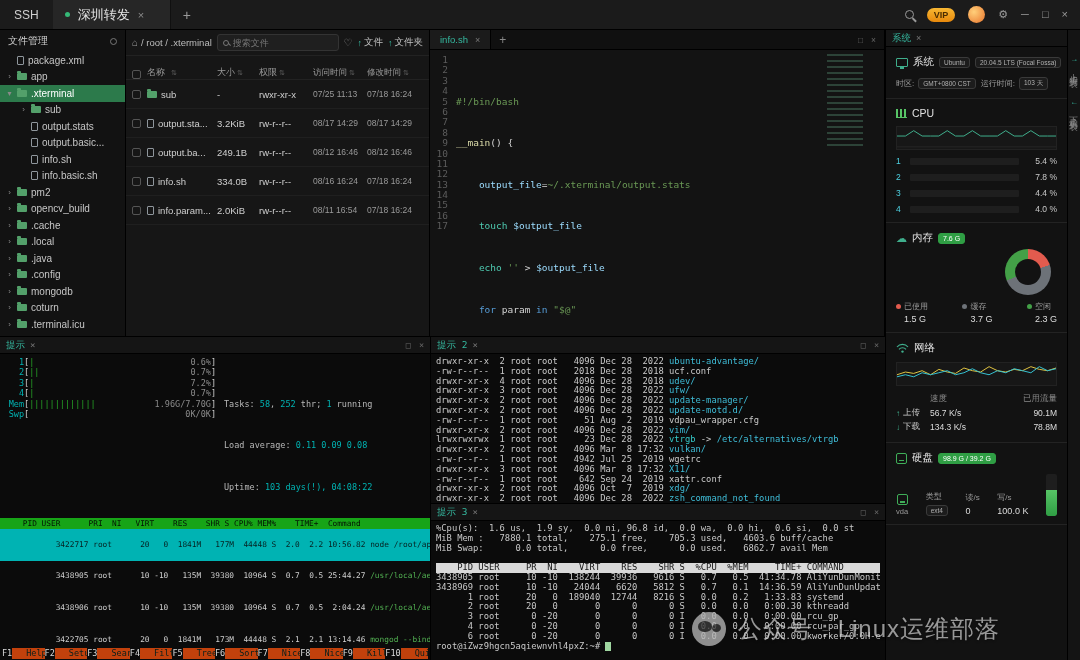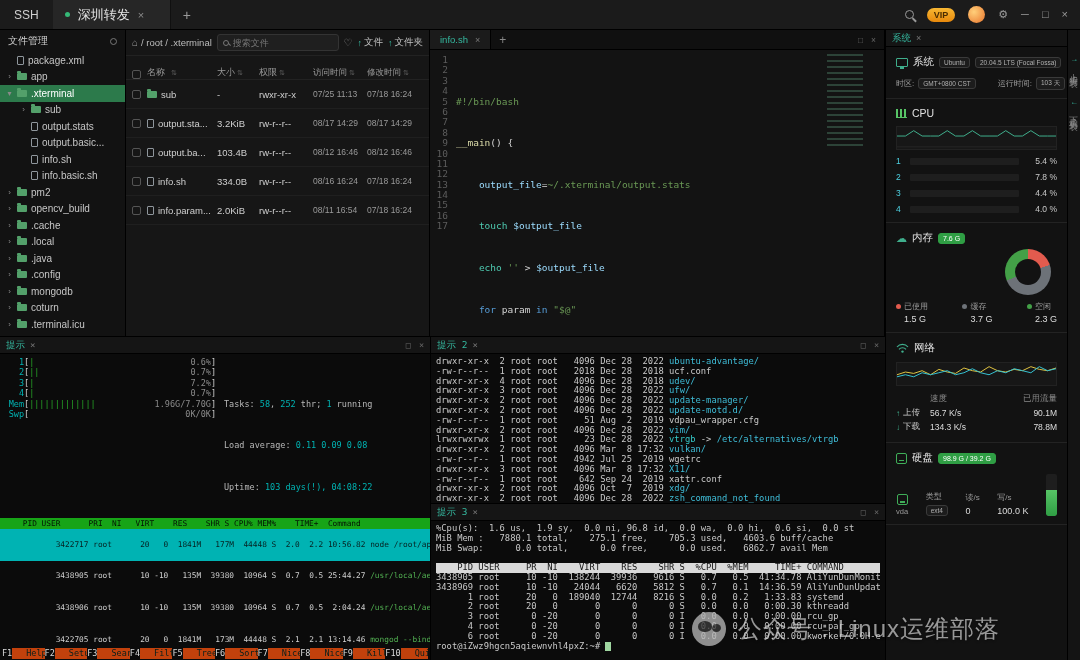--- a/index.html
+++ b/index.html
@@ -365,21 +365,21 @@
           <span class="c-atime">08/17 14:29</span>
           <span class="c-mtime">08/17 14:29</span>
         </div>
 
         <div class="fb-row">
           <span class="cb"></span>
           <span class="c-name">
             <span class="tic file"></span>
             <span class="lbl">output.ba...</span>
           </span>
-          <span class="c-size">103.4B</span>
+          <span class="c-size">249.1B</span>
           <span class="c-perm">rw-r--r--</span>
           <span class="c-atime">08/12 16:46</span>
           <span class="c-mtime">08/12 16:46</span>
         </div>
 
         <div class="fb-row">
           <span class="cb"></span>
           <span class="c-name">
             <span class="tic file"></span>
             <span class="lbl">info.sh</span>
@@ -489,21 +489,21 @@
     <div class="mon-section">
       <div class="mon-title">
         <span class="ic-monitor"></span>
         <span>系统</span>
         <span class="badge">Ubuntu</span>
         <span class="badge">20.04.5 LTS (Focal Fossa)</span>
       </div>
       <div class="kv">
         <span>时区:</span>
         <span class="badge">GMT+0800 CST</span>
-        <span style="margin-left:18px">运行时间:</span>
+        <span style="margin-left:1px">运行时间:</span>
         <span class="badge">103 天</span>
       </div>
     </div>
 
     <div class="mon-section">
       <div class="mon-title">
         <span class="ic-chart"></span>
         <span>CPU</span>
       </div>
       <div class="spark-box">

